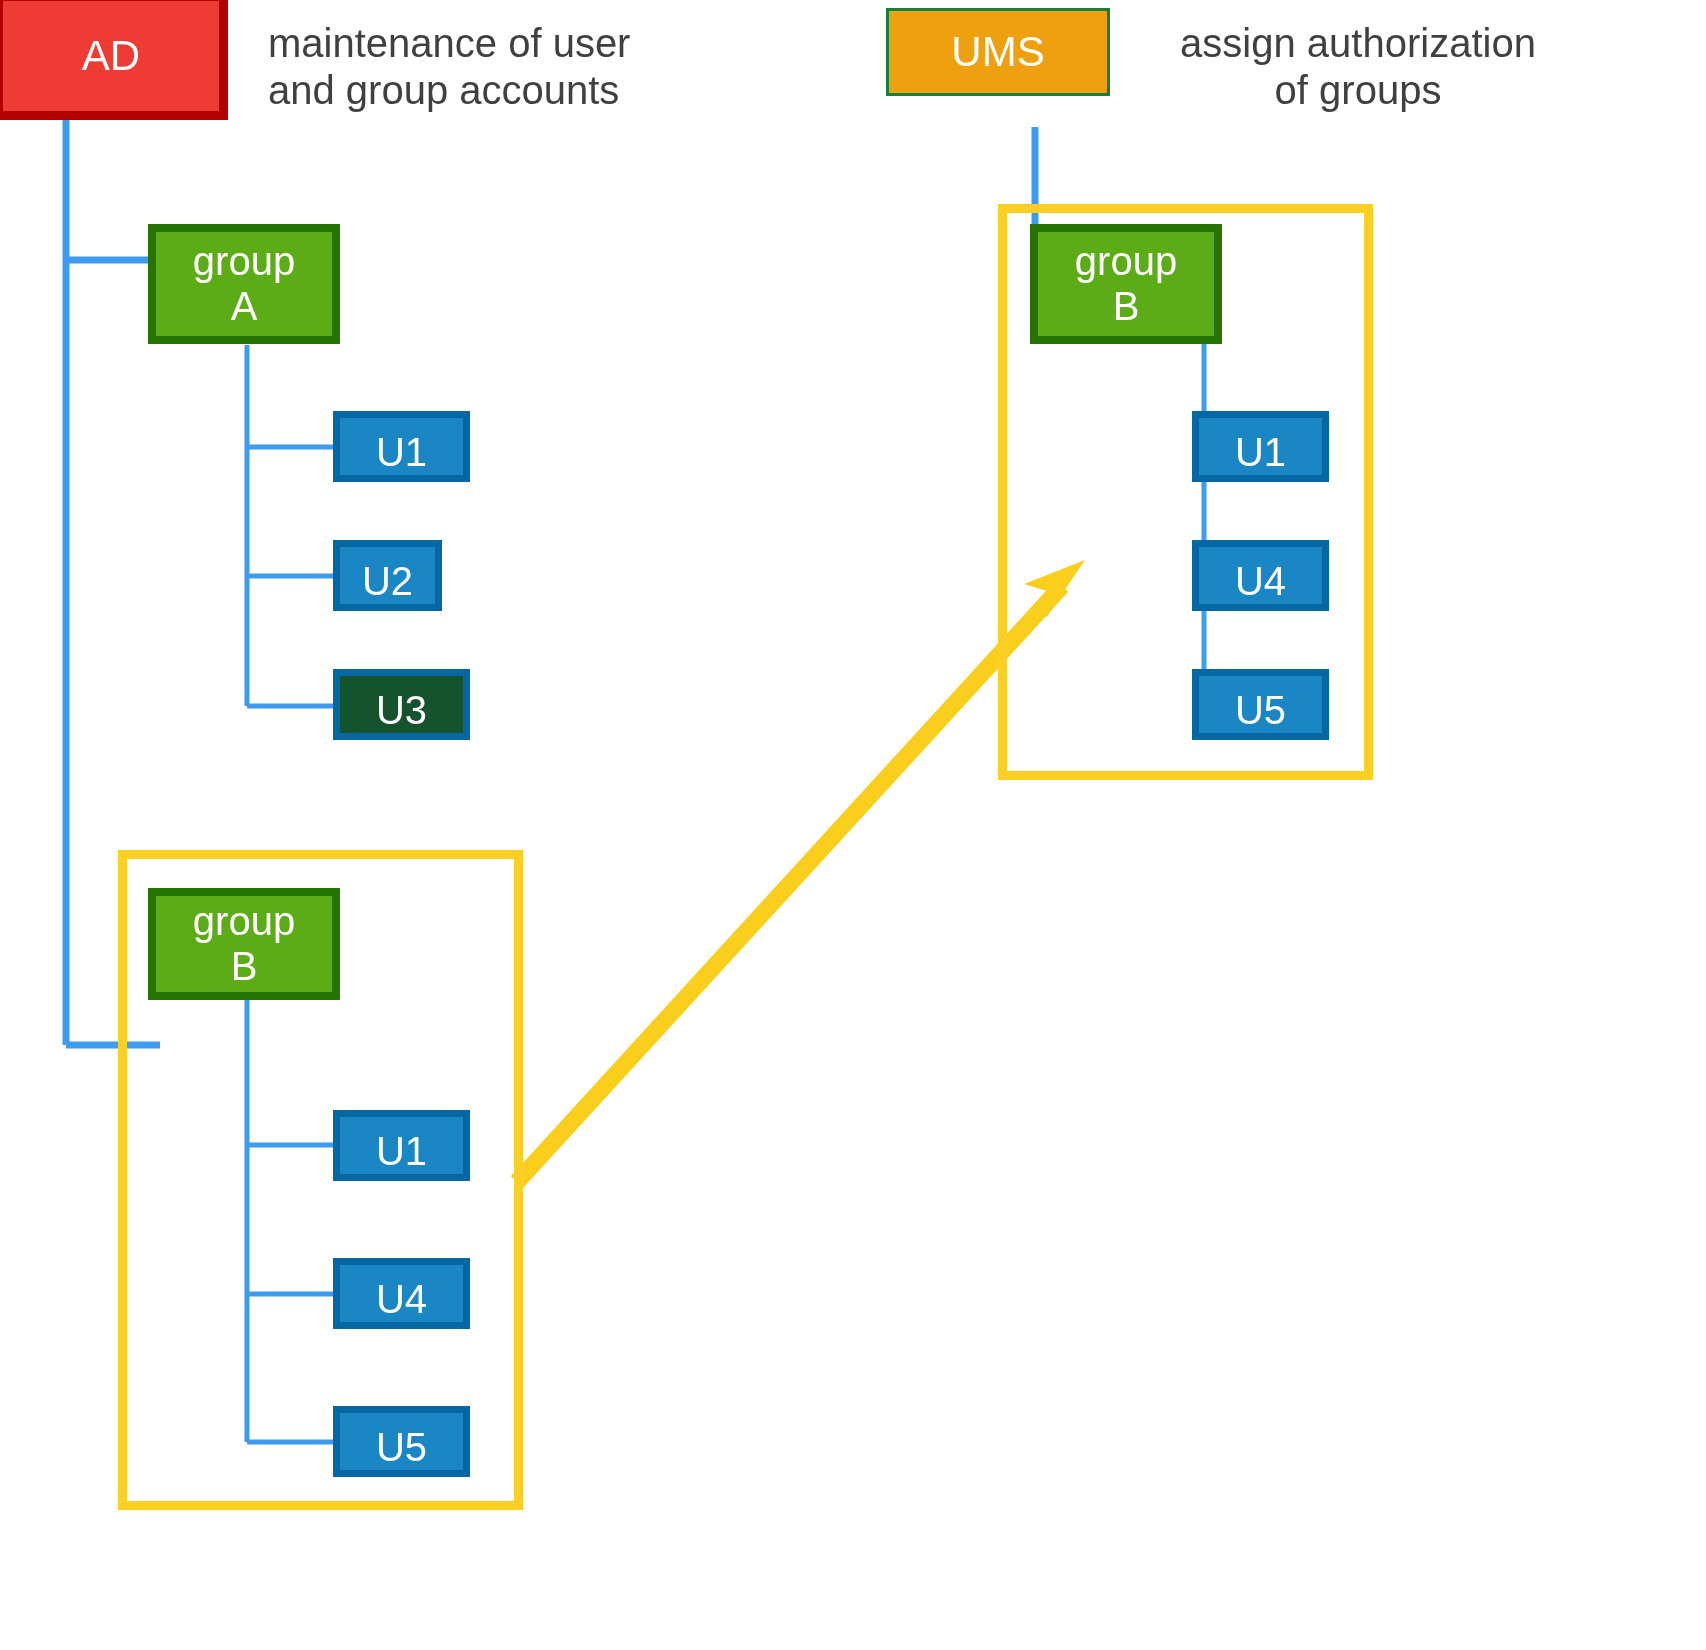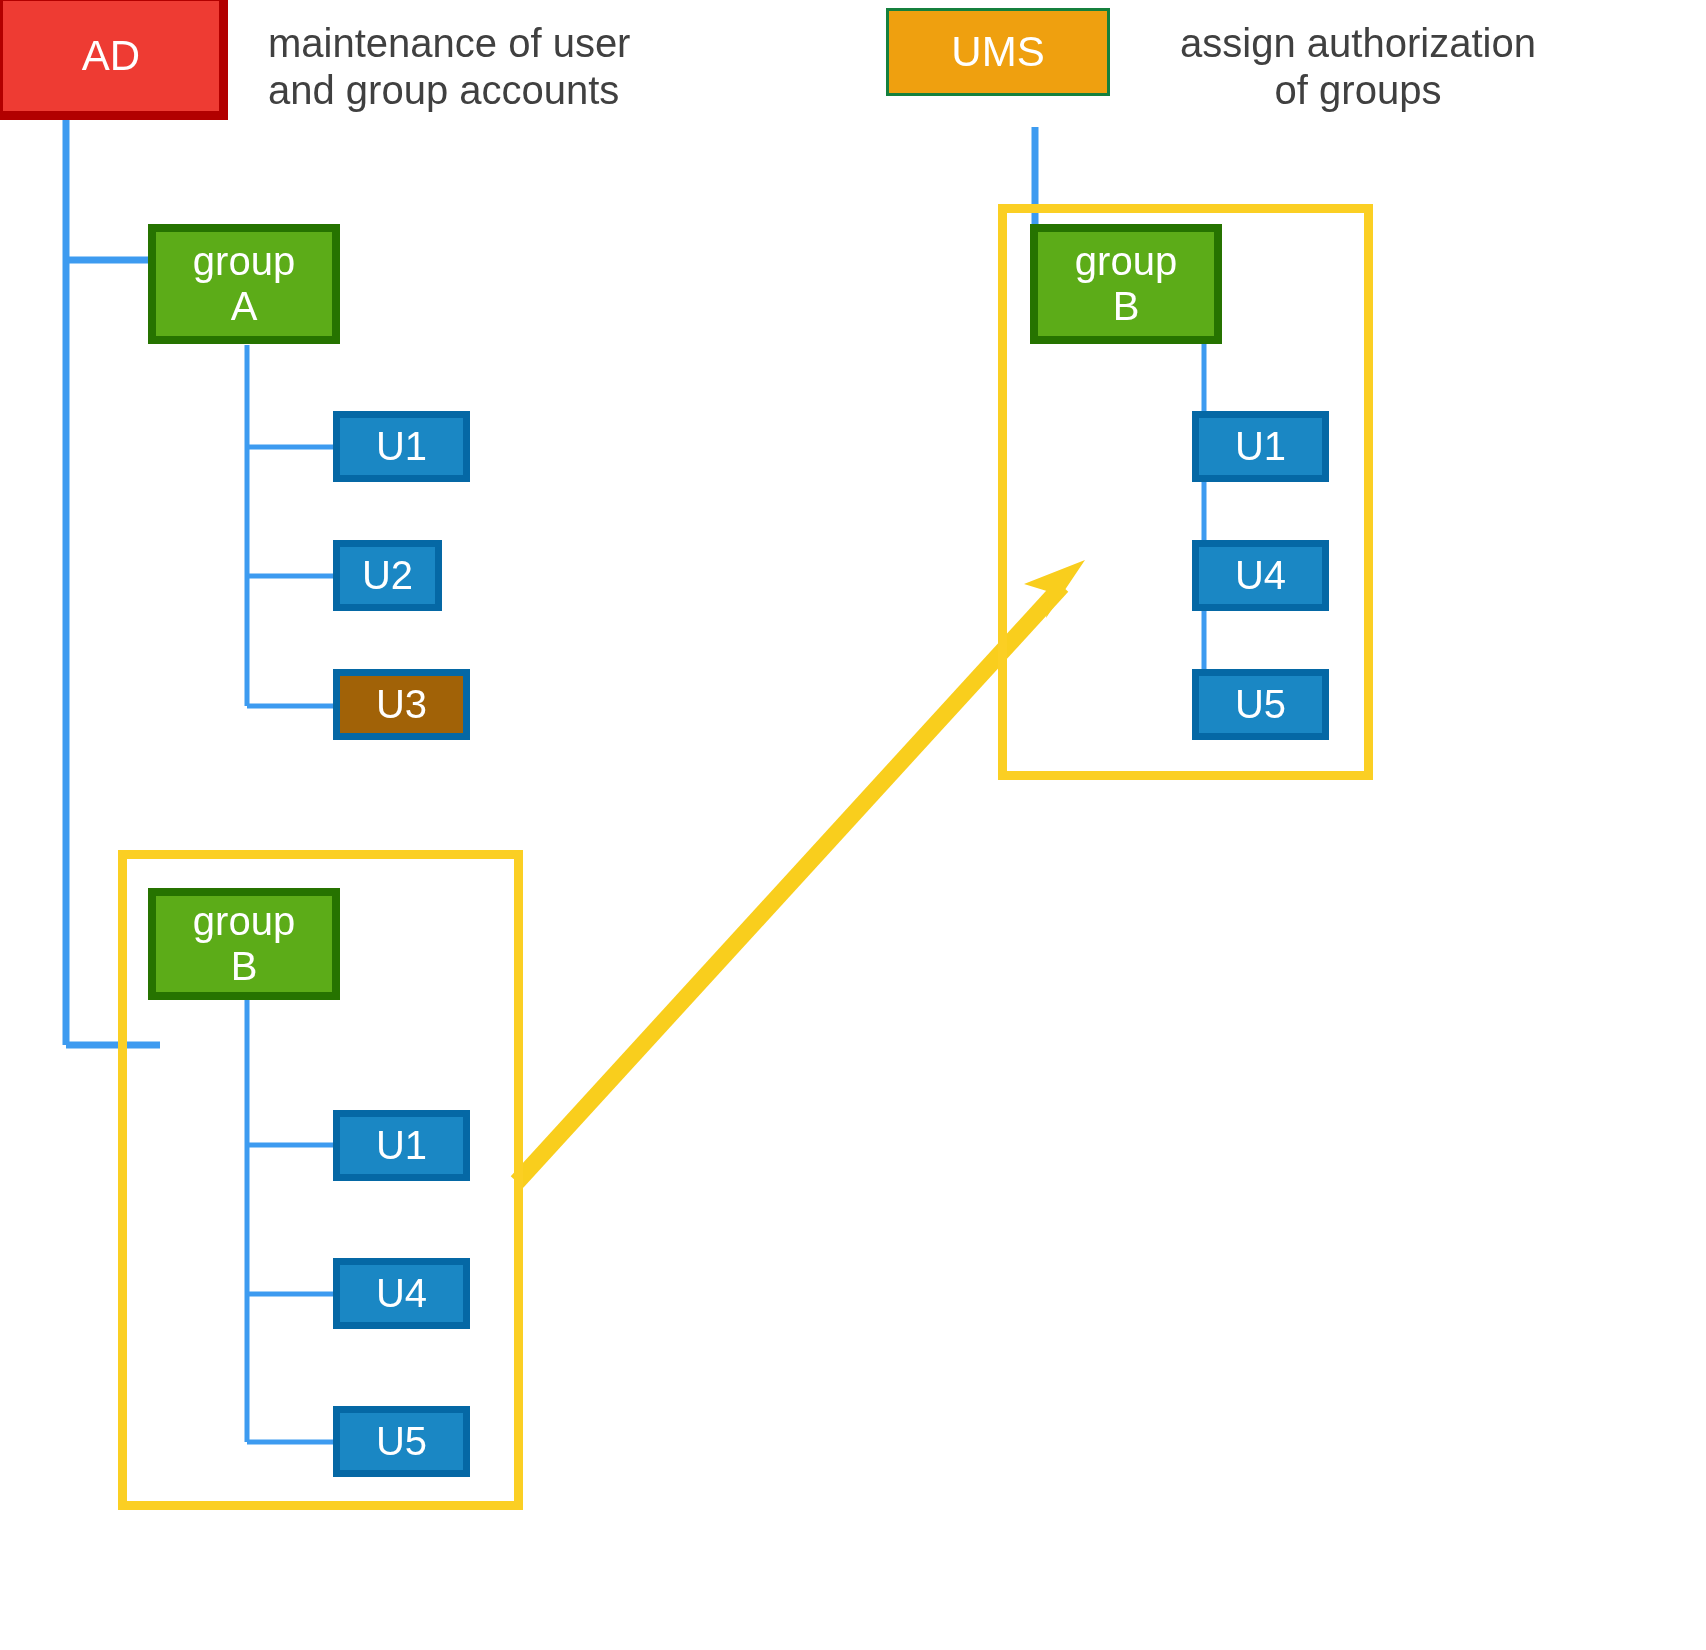--- a/index.html
+++ b/index.html
@@ -35,20 +35,21 @@
     z-index: 5;
   }
   .node-system {
     font-size: 42px;
   }
   .node-group {
     font-size: 40px;
   }
   .node-user {
     font-size: 40px;
+    align-items: flex-end;
   }
   .caption {
     position: absolute;
     color: #404040;
     font-size: 40px;
     line-height: 1.18;
     white-space: pre-line;
     z-index: 6;
   }
   .container-box {
@@ -114,21 +115,21 @@
     <span>group
 A</span>
   </div>
 
   <div class="node node-user" style="left:333px; top:411px; width:137px; height:71px; background:#1A87C4; border:7px solid #0568A5;">
     <span>U1</span>
   </div>
   <div class="node node-user" style="left:333px; top:540px; width:109px; height:71px; background:#1A87C4; border:7px solid #0568A5;">
     <span>U2</span>
   </div>
-  <div class="node node-user" style="left:333px; top:669px; width:137px; height:71px; background:#a16207; border:7px solid #0568A5;">
+  <div class="node node-user" style="left:333px; top:669px; width:137px; height:71px; background:#14532d; border:7px solid #0568A5;">
     <span>U3</span>
   </div>
 
   <div class="node node-group" style="left:148px; top:888px; width:192px; height:112px; background:#5CAC18; border:8px solid #267300;">
     <span>group
 B</span>
   </div>
 
   <div class="node node-user" style="left:333px; top:1110px; width:137px; height:71px; background:#1A87C4; border:7px solid #0568A5;">
     <span>U1</span>

